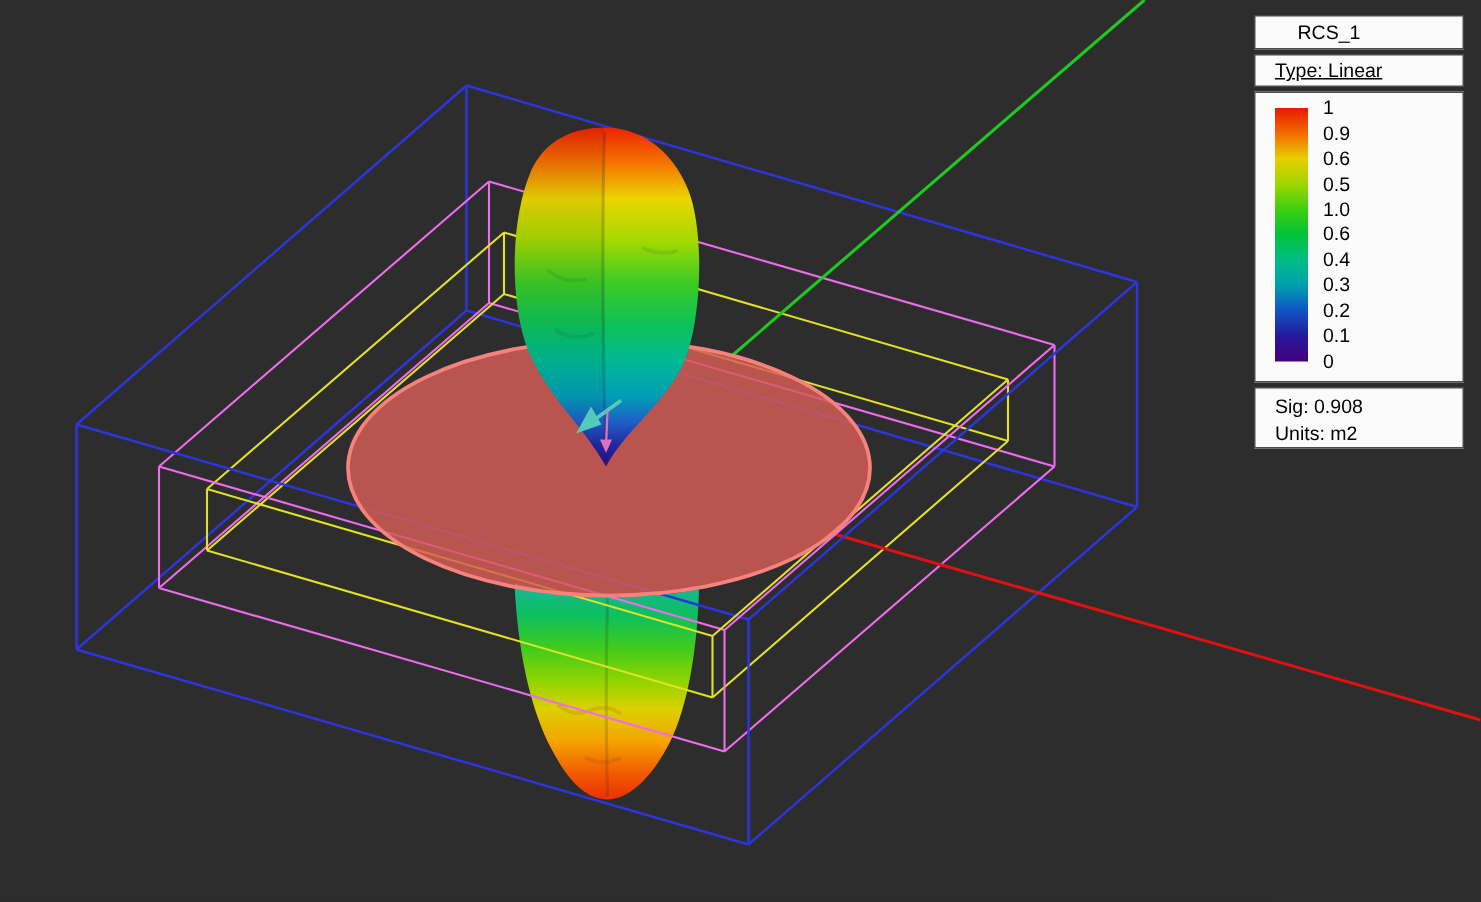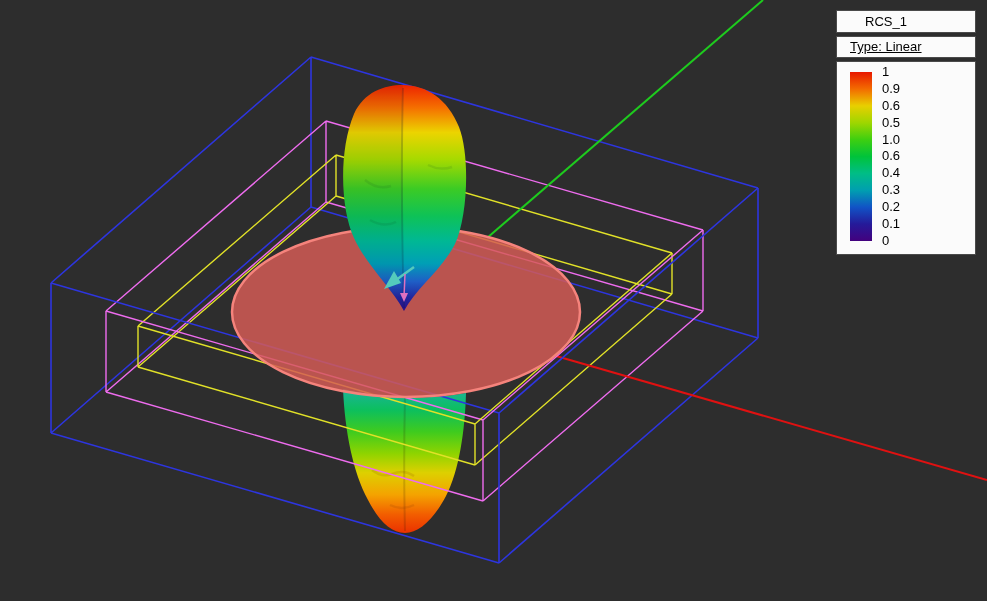--- a/index.html
+++ b/index.html
@@ -141,13 +141,17 @@
       <span>0.5</span>
       <span>1.0</span>
       <span>0.6</span>
       <span>0.4</span>
       <span>0.3</span>
       <span>0.2</span>
       <span>0.1</span>
       <span>0</span>
     </div>
   </div>
+  <div class="legend-box legend-stats-box">
+    <div>Sig: 0.908</div>
+    <div>Units: m2</div>
+  </div>
 </div>
 
 </body></html>

